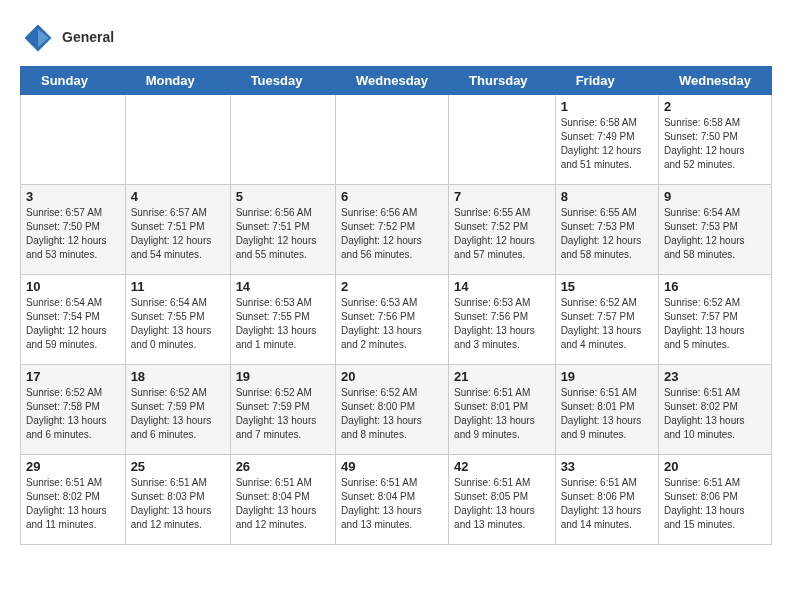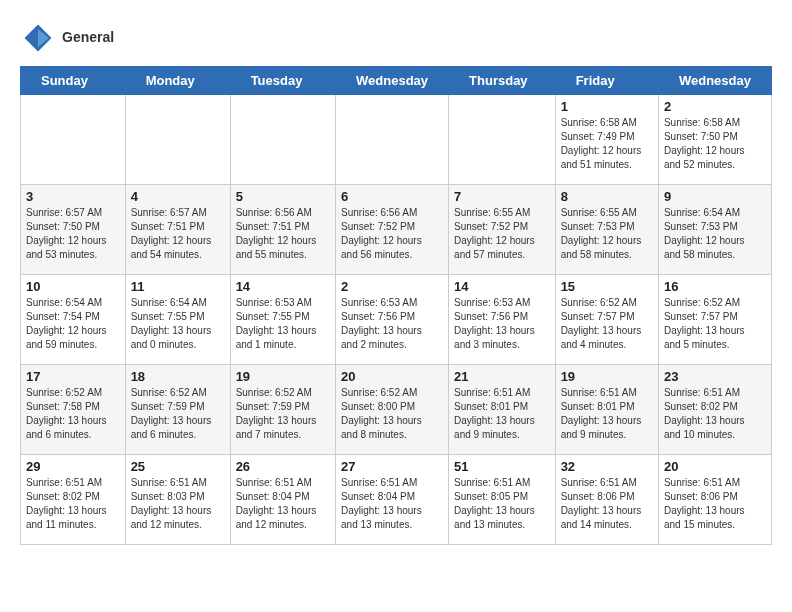--- a/index.html
+++ b/index.html
@@ -229,29 +229,29 @@
         </td>
         <td>
           <div class="day-number">25</div>
           <div class="day-info">Sunrise: 6:51 AM<br>Sunset: 8:03 PM<br>Daylight: 13 hours<br>and 12 minutes.</div>
         </td>
         <td>
           <div class="day-number">26</div>
           <div class="day-info">Sunrise: 6:51 AM<br>Sunset: 8:04 PM<br>Daylight: 13 hours<br>and 12 minutes.</div>
         </td>
         <td>
-          <div class="day-number">27</div>
+          <div class="day-number">49</div>
           <div class="day-info">Sunrise: 6:51 AM<br>Sunset: 8:04 PM<br>Daylight: 13 hours<br>and 13 minutes.</div>
         </td>
         <td>
-          <div class="day-number">51</div>
+          <div class="day-number">42</div>
           <div class="day-info">Sunrise: 6:51 AM<br>Sunset: 8:05 PM<br>Daylight: 13 hours<br>and 13 minutes.</div>
         </td>
         <td>
-          <div class="day-number">32</div>
+          <div class="day-number">33</div>
           <div class="day-info">Sunrise: 6:51 AM<br>Sunset: 8:06 PM<br>Daylight: 13 hours<br>and 14 minutes.</div>
         </td>
         <td>
           <div class="day-number">20</div>
           <div class="day-info">Sunrise: 6:51 AM<br>Sunset: 8:06 PM<br>Daylight: 13 hours<br>and 15 minutes.</div>
         </td>
       </tr>
     </tbody>
 </table>
 

